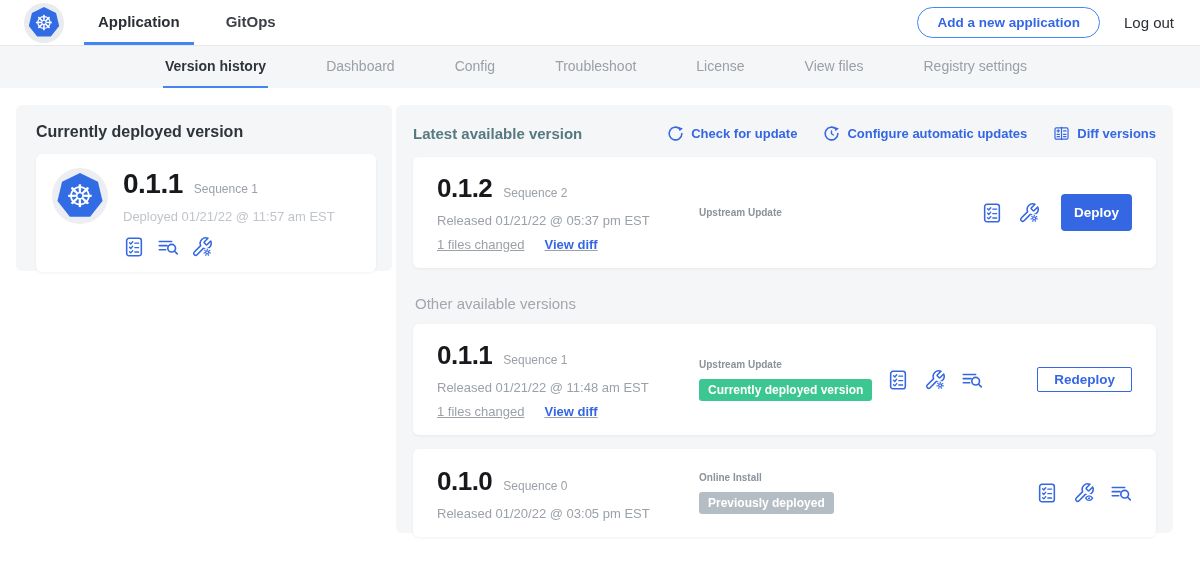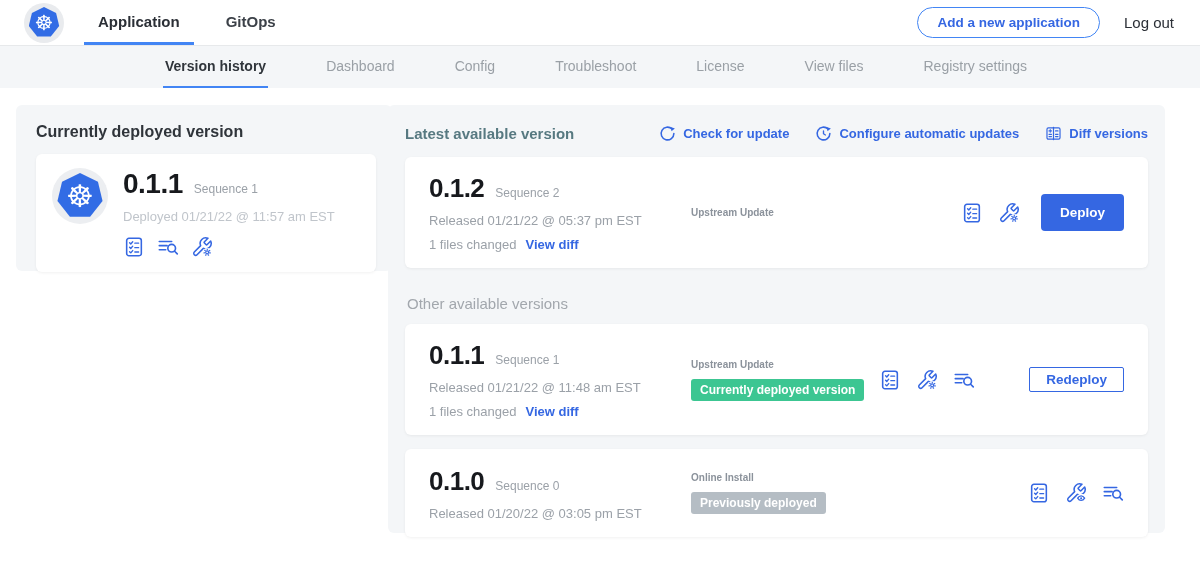--- a/index.html
+++ b/index.html
@@ -81,52 +81,52 @@
     display:flex;align-items:center;justify-content:center;
   }
   .version-line{display:flex;align-items:baseline;gap:11px;}
   .version-big{font-size:28px;font-weight:700;color:#17191d;letter-spacing:-.5px;}
   .seq{font-size:12px;color:var(--muted);}
   .deployed-ts{font-size:13px;color:var(--muted-light);margin-top:9px;}
   .icon-row{display:flex;align-items:center;gap:12px;margin-top:12px;}
   .act-icon{width:22px;height:22px;color:var(--blue);cursor:pointer;flex:none;}
   
   .versions-panel{
-    position:absolute;left:388px;top:105px;width:777px;height:428px;
+    position:absolute;left:396px;top:105px;width:777px;height:428px;
     background:var(--panel-bg);border-radius:6px;padding:16px 17px;
   }
   .panel-head{display:flex;align-items:center;justify-content:space-between;height:24px;}
   .panel-heading{font-size:15px;font-weight:600;color:var(--slate);}
   .panel-actions{display:flex;align-items:center;gap:26px;}
   .panel-link{display:flex;align-items:center;gap:7px;color:var(--blue);font-size:13px;font-weight:600;cursor:pointer;}
   .panel-link .lk-icon{width:17px;height:17px;}
   .row-card{
     background:#fff;border-radius:6px;box-shadow:0 1px 3px rgba(0,0,0,.06);
     display:flex;align-items:center;padding:16px 24px;
   }
   .row-card.r1{margin-top:12px;min-height:97px;}
   .row-card.r2{min-height:110px;}
   .row-card.r3{margin-top:14px;min-height:88px;}
   .other-heading{font-size:15px;color:#a2a7ad;margin:27px 0 12px 2px;}
   .row-left{width:262px;flex:none;}
   .row-version .version-big{font-size:26px;}
   .released{font-size:13px;color:var(--muted);margin-top:9px;}
-  .files-row{display:flex;align-items:center;gap:9px;margin-top:9px;font-size:13px;color:var(--muted);}
+  .files-row{display:flex;align-items:center;gap:20px;margin-top:9px;font-size:13px;color:var(--muted);text-decoration:underline;}
   .view-diff{color:var(--blue);font-weight:700;cursor:pointer;}
   .row-mid{flex:1;display:flex;flex-direction:column;justify-content:center;gap:9px;}
   .source-label{font-size:10px;font-weight:600;color:#8b929b;}
   .badge{
     display:inline-block;align-self:flex-start;color:#fff;font-size:12px;font-weight:600;
     padding:5px 9px;border-radius:3px;line-height:1;
   }
   .badge.green{background:var(--badge-green);}
   .badge.gray{background:var(--badge-gray);}
   .row-right{display:flex;align-items:center;gap:15px;flex:none;}
   .btn{font-family:inherit;font-size:13.5px;font-weight:700;border-radius:4px;cursor:pointer;margin-left:6px;}
-  .btn.primary{background:var(--blue);color:#fff;border:none;padding:11px 19px;}
+  .btn.primary{background:var(--blue);color:#fff;border:none;padding:11px 13px;}
   .btn.outline{background:#fff;color:var(--blue);border:1.5px solid var(--blue);border-radius:2px;padding:4px 16px;margin-left:39px;}
   .hidden-defs{position:absolute;width:0;height:0;overflow:hidden;}
 </style>
 </head>
 <body>
 
 <svg class="hidden-defs" aria-hidden="true">
   <defs>
     <symbol id="sym-checklist" viewBox="0 0 24 24" fill="none">
       <rect x="4" y="2.5" width="16" height="19" rx="2.5" stroke="currentColor" stroke-width="1.7"></rect>

